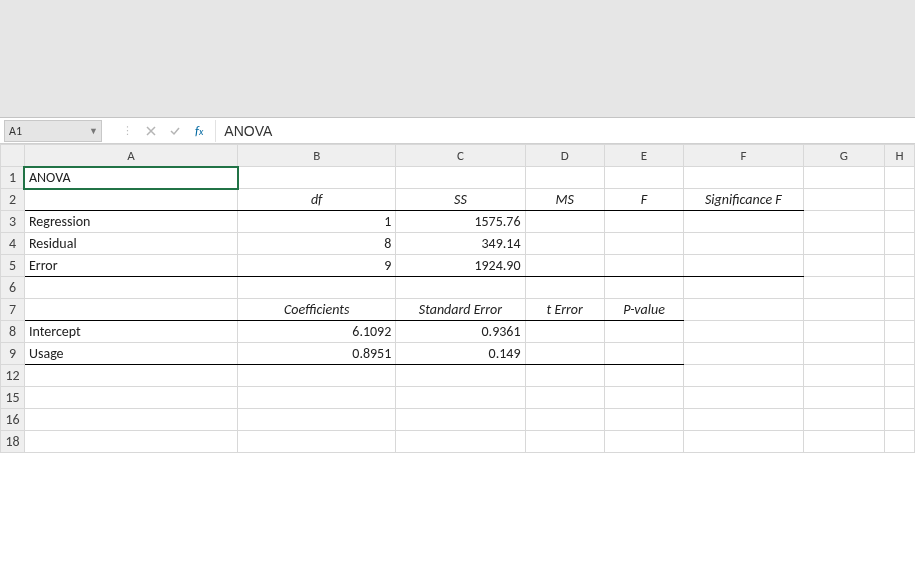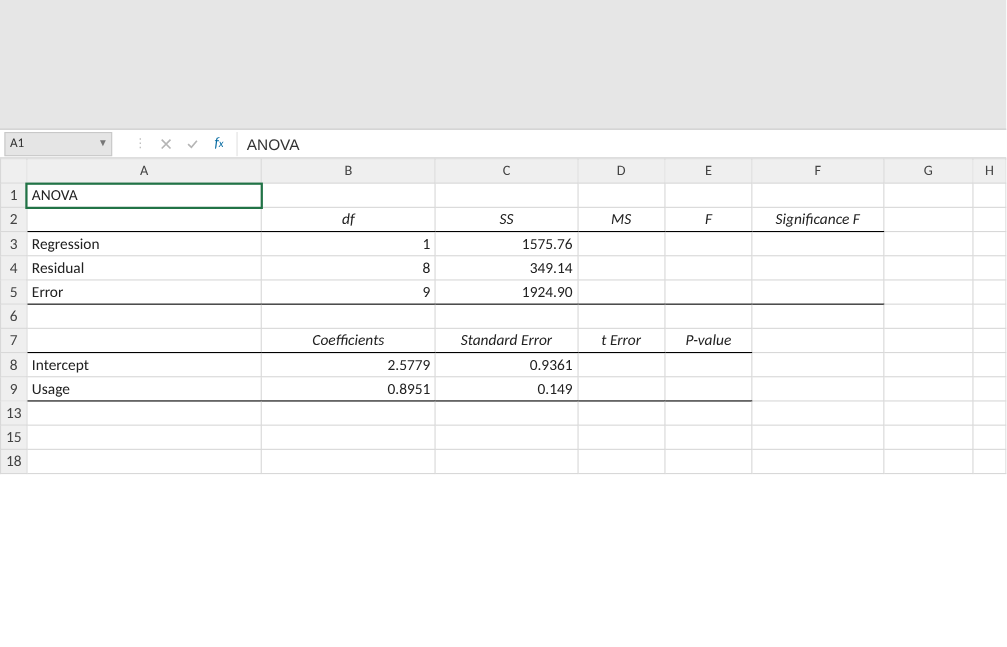--- a/index.html
+++ b/index.html
@@ -259,21 +259,21 @@
     <td class="cell btop bbot center italic">t Error</td>
     <td class="cell btop bbot center italic">P-value</td>
     <td class="cell"></td>
     <td class="cell"></td>
     <td class="cell"></td>
   </tr>
 
   <tr>
     <td class="rowhdr">8</td>
     <td class="cell">Intercept</td>
-    <td class="cell right">2.5779</td>
+    <td class="cell right">6.1092</td>
     <td class="cell right">0.9361</td>
     <td class="cell"></td>
     <td class="cell"></td>
     <td class="cell"></td>
     <td class="cell"></td>
     <td class="cell"></td>
   </tr>
 
   <tr>
     <td class="rowhdr">9</td>
@@ -281,32 +281,43 @@
     <td class="cell bbot right">0.8951</td>
     <td class="cell bbot right">0.149</td>
     <td class="cell bbot"></td>
     <td class="cell bbot"></td>
     <td class="cell"></td>
     <td class="cell"></td>
     <td class="cell"></td>
   </tr>
 
   <tr>
-          <td class="rowhdr">13</td>
+          <td class="rowhdr">12</td>
           <td class="cell"></td>
           <td class="cell"></td>
           <td class="cell"></td>
           <td class="cell"></td>
           <td class="cell"></td>
           <td class="cell"></td>
           <td class="cell"></td>
           <td class="cell"></td>
         </tr>
   <tr>
           <td class="rowhdr">15</td>
+          <td class="cell"></td>
+          <td class="cell"></td>
+          <td class="cell"></td>
+          <td class="cell"></td>
+          <td class="cell"></td>
+          <td class="cell"></td>
+          <td class="cell"></td>
+          <td class="cell"></td>
+        </tr>
+  <tr>
+          <td class="rowhdr">16</td>
           <td class="cell"></td>
           <td class="cell"></td>
           <td class="cell"></td>
           <td class="cell"></td>
           <td class="cell"></td>
           <td class="cell"></td>
           <td class="cell"></td>
           <td class="cell"></td>
         </tr>
   <tr>

